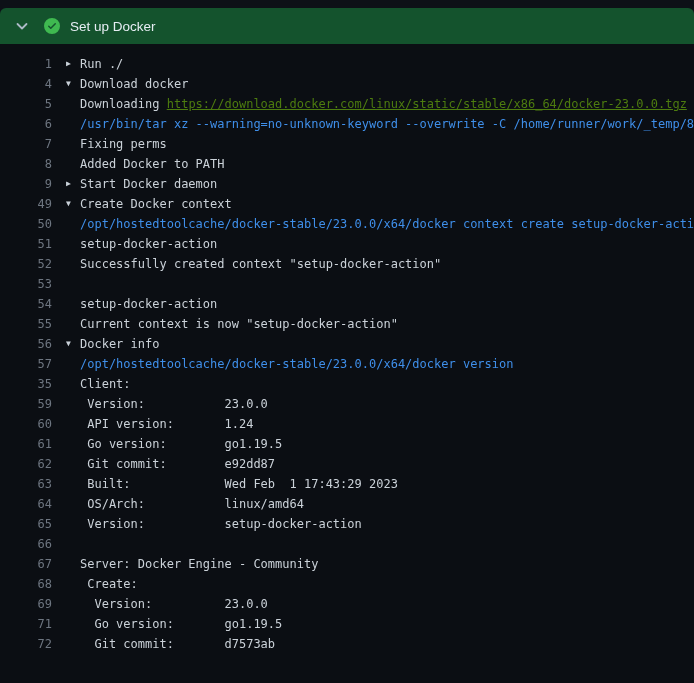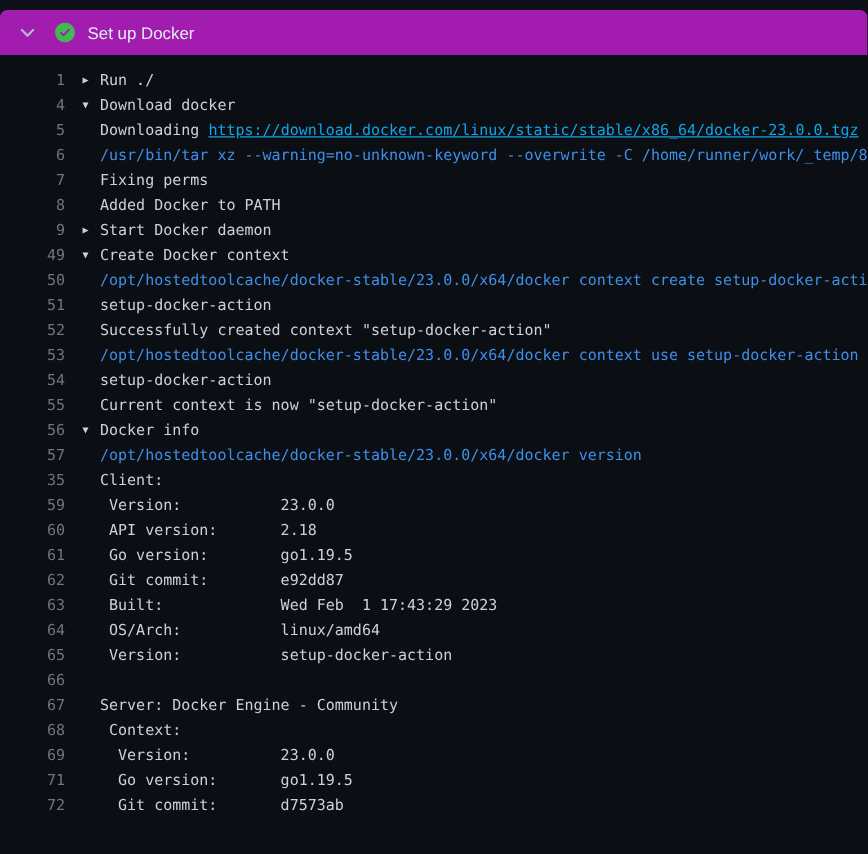--- a/index.html
+++ b/index.html
@@ -5,21 +5,21 @@
   * { margin:0; padding:0; box-sizing:border-box; }
   html,body { width:694px; height:683px; overflow:hidden; }
   body {
     background:#0d1117;
     font-family:"Liberation Sans", sans-serif;
   }
   .step-header {
     margin-top:8px;
     height:36px;
     width:100%;
-    background:#a21caf;
+    background:#14532d;
     border-radius:6px 6px 0 0;
     display:flex;
     align-items:center;
     padding:0 14px;
     cursor:pointer;
   }
   .chev { width:16px; height:16px; display:flex; align-items:center; justify-content:center; color:#adbac7; }
   .status { width:16px; height:16px; margin-left:14px; display:flex; align-items:center; justify-content:center; }
   .step-title {
     margin-left:10px;
@@ -53,21 +53,21 @@
   .arrow {
     flex:0 0 14px;
     margin-left:14px;
     color:#c9d1d9;
     font-size:8px;
     line-height:20px;
     text-align:left;
   }
   .txt { color:#cbd2d9; }
   .txt.cmd { color:#3f8fea; }
-  .txt a { color:#0ea5e9; text-decoration:underline; cursor:pointer; }
+  .txt a { color:#4d7c0f; text-decoration:underline; cursor:pointer; }
   .row.group { cursor:pointer; }
 </style>
 </head>
 <body>
 
 <div class="step-header">
   <span class="chev">
     <svg width="16" height="16" viewBox="0 0 16 16" fill="none" stroke="currentColor" stroke-width="1.8" stroke-linecap="round" stroke-linejoin="round">
         <path d="M3.5 6l4.5 4.5L12.5 6"></path>
       </svg>
@@ -132,21 +132,20 @@
     <span class="txt">setup-docker-action</span>
   </div>
     <div class="row">
     <a class="num">52</a>
     <span class="arrow"></span>
     <span class="txt">Successfully created context "setup-docker-action"</span>
   </div>
     <div class="row">
     <a class="num">53</a>
     <span class="arrow"></span>
-    <span class="txt cmd">/opt/hostedtoolcache/docker-stable/23.0.0/x64/docker context use setup-docker-action</span>
   </div>
     <div class="row">
     <a class="num">54</a>
     <span class="arrow"></span>
     <span class="txt">setup-docker-action</span>
   </div>
     <div class="row">
     <a class="num">55</a>
     <span class="arrow"></span>
     <span class="txt">Current context is now "setup-docker-action"</span>
@@ -167,21 +166,21 @@
     <span class="txt">Client:</span>
   </div>
     <div class="row">
     <a class="num">59</a>
     <span class="arrow"></span>
     <span class="txt"> Version:           23.0.0</span>
   </div>
     <div class="row">
     <a class="num">60</a>
     <span class="arrow"></span>
-    <span class="txt"> API version:       2.18</span>
+    <span class="txt"> API version:       1.24</span>
   </div>
     <div class="row">
     <a class="num">61</a>
     <span class="arrow"></span>
     <span class="txt"> Go version:        go1.19.5</span>
   </div>
     <div class="row">
     <a class="num">62</a>
     <span class="arrow"></span>
     <span class="txt"> Git commit:        e92dd87</span>
@@ -207,21 +206,21 @@
     <span class="txt"></span>
   </div>
     <div class="row">
     <a class="num">67</a>
     <span class="arrow"></span>
     <span class="txt">Server: Docker Engine - Community</span>
   </div>
     <div class="row">
     <a class="num">68</a>
     <span class="arrow"></span>
-    <span class="txt"> Context:</span>
+    <span class="txt"> Create:</span>
   </div>
     <div class="row">
     <a class="num">69</a>
     <span class="arrow"></span>
     <span class="txt">  Version:          23.0.0</span>
   </div>
     <div class="row">
     <a class="num">71</a>
     <span class="arrow"></span>
     <span class="txt">  Go version:       go1.19.5</span>

